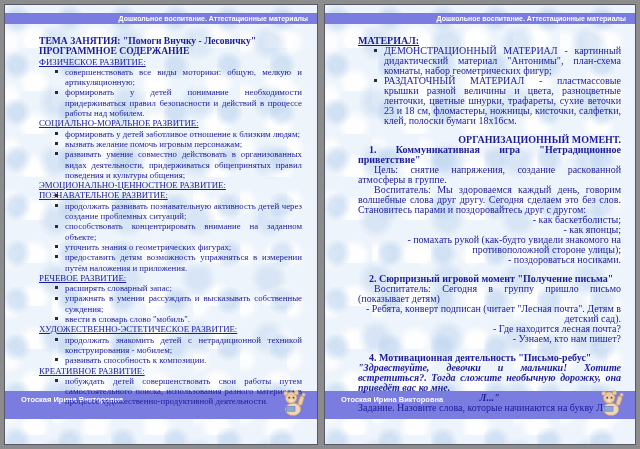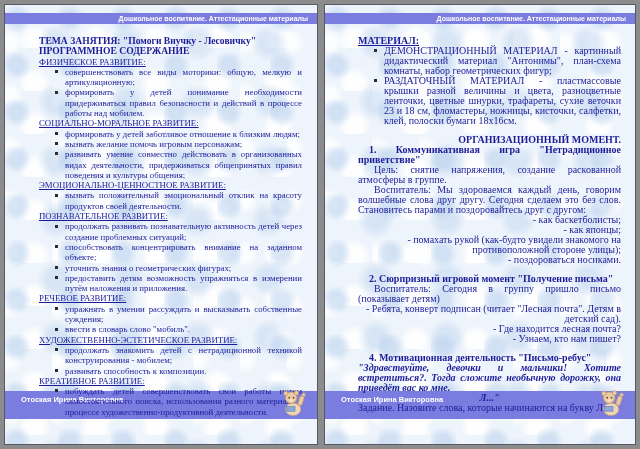--- a/index.html
+++ b/index.html
@@ -80,39 +80,40 @@
       <li><span class="sq"></span><span>формировать у детей заботливое отношение к близким людям;</span></li>
           <li><span class="sq"></span><span>вызвать желание помочь игровым персонажам;</span></li>
           <li><span class="sq"></span><span>развивать умение совместно действовать в организованных видах деятельности, придерживаться общепринятых правил поведения и культуры общения;</span></li>
         </ul>
     </div>
 
     <div class="section">
       <div class="sec-h">ЭМОЦИОНАЛЬНО-ЦЕННОСТНОЕ РАЗВИТИЕ:</div>
       <ul class="bullets">
 
-      <li><span class="sq"></span><span>вызвать положительный эмоциональный отклик на красоту продуктов своей деятельности.</span></li>
+      <li><span class="sq"></span></li>
         </ul>
     </div>
 
     <div class="section">
       <div class="sec-h">ПОЗНАВАТЕЛЬНОЕ РАЗВИТИЕ:</div>
       <ul class="bullets">
 
       <li><span class="sq"></span><span>продолжать развивать познавательную активность детей через создание проблемных ситуаций;</span></li>
           <li><span class="sq"></span><span>способствовать концентрировать внимание на заданном объекте;</span></li>
           <li><span class="sq"></span><span>уточнить знания о геометрических фигурах;</span></li>
           <li><span class="sq"></span><span>предоставить детям возможность упражняться в измерении путём наложения и приложения.</span></li>
         </ul>
     </div>
 
     <div class="section">
       <div class="sec-h">РЕЧЕВОЕ РАЗВИТИЕ:</div>
       <ul class="bullets">
 
+      <li><span class="sq"></span><span>расширять словарный запас;</span></li>
           <li><span class="sq"></span><span>упражнять в умении рассуждать и высказывать собственные суждения;</span></li>
           <li><span class="sq"></span><span>ввести в словарь слово "мобиль".</span></li>
         </ul>
     </div>
 
     <div class="section">
       <div class="sec-h">ХУДОЖЕСТВЕННО-ЭСТЕТИЧЕСКОЕ РАЗВИТИЕ:</div>
       <ul class="bullets">
 
       <li><span class="sq"></span><span>продолжать знакомить детей с нетрадиционной  техникой конструирования - мобилем;</span></li>

